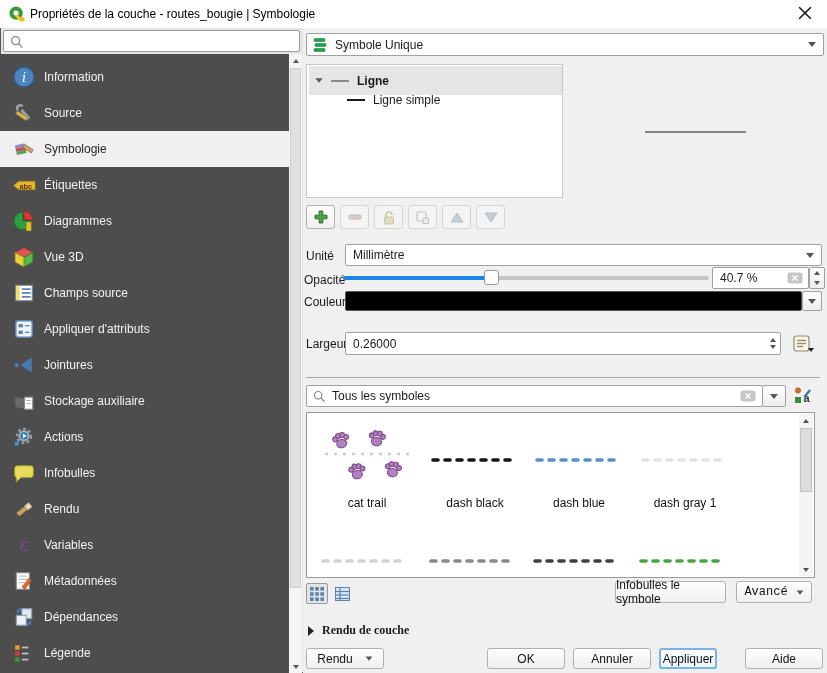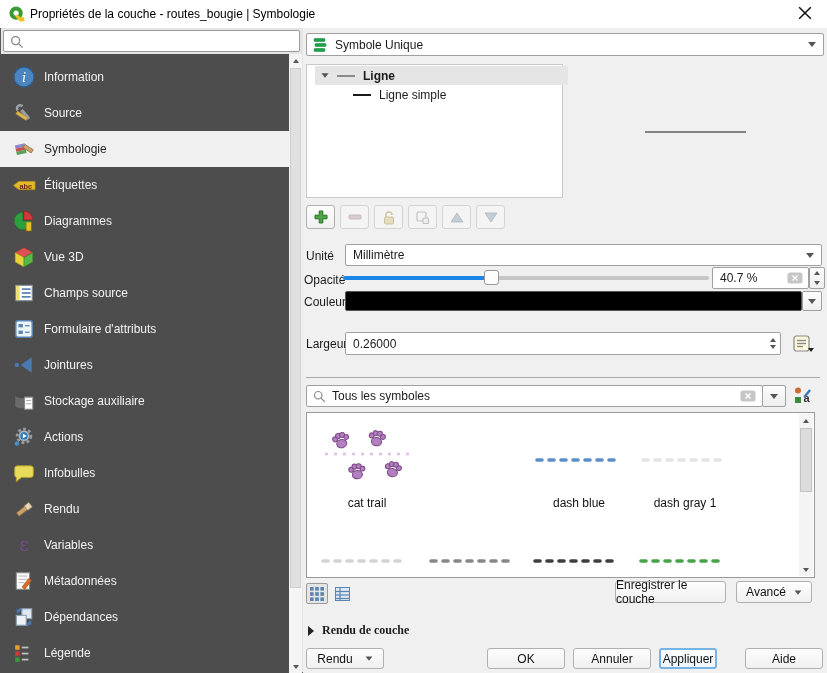--- a/index.html
+++ b/index.html
@@ -25,21 +25,21 @@
   .combo{position:absolute;background:#fff;border:1px solid #a0a0a0;border-radius:2px;box-sizing:border-box;display:flex;align-items:center;}
   .tri-d{width:0;height:0;border-left:4px solid transparent;border-right:4px solid transparent;border-top:5px solid #555;}
   .tri-u{width:0;height:0;border-left:3px solid transparent;border-right:3px solid transparent;border-bottom:4px solid #555;}
   .tri-dn{width:0;height:0;border-left:3px solid transparent;border-right:3px solid transparent;border-top:4px solid #555;}
   .tri-r{width:0;height:0;border-top:5px solid transparent;border-bottom:5px solid transparent;border-left:6px solid #222;}
   .btn{position:absolute;background:linear-gradient(#fdfdfd,#f0f0f0);border:1px solid #b0b0b0;border-radius:3px;
     box-sizing:border-box;display:flex;align-items:center;justify-content:center;cursor:pointer;}
   .btn.dis{background:#f4f4f4;border-color:#d4d4d4;cursor:default;}
   .lbl{position:absolute;white-space:nowrap;}
   #tree{left:3px;top:36px;width:257px;height:134px;background:#fff;border:1px solid #c9c9c9;box-sizing:border-box;}
-  .trow{position:absolute;left:8px;width:253px;height:19px;display:flex;align-items:center;}
+  .trow{position:absolute;left:2px;width:253px;height:29px;display:flex;align-items:center;}
   .tline{height:2px;background:#8a8a8a;width:18px;}
   #prevline{left:342px;top:103px;width:101px;height:2px;background:#5f5f5f;opacity:.75;}
   
   #slider{left:40px;top:241px;width:366px;height:17px;}
   #slider .track{position:absolute;left:0;top:7px;width:100%;height:4px;background:#c6c6c6;border-radius:2px;}
   #slider .fill{position:absolute;left:0;top:7px;width:40.7%;height:4px;background:#1c85e8;border-radius:2px;}
   #slider .handle{position:absolute;left:141px;top:1px;width:15px;height:15px;background:#fdfdfd;border:1px solid #999;border-radius:3px;box-sizing:border-box;}
   .spinner{position:absolute;width:16px;background:linear-gradient(#fdfdfd,#eee);border:1px solid #a0a0a0;border-radius:2px;box-sizing:border-box;
     display:flex;flex-direction:column;align-items:center;justify-content:space-around;}
   .clear-ic{display:inline-flex;}
@@ -178,21 +178,21 @@
     <div class="sb-item" style="top:257px;">
       <span class="sbi">
         <svg width="22" height="22" viewBox="0 0 20 20">
           <rect x="2.5" y="2.5" width="15" height="15" rx="2" fill="#eef4fa" stroke="#5b84b1" stroke-width="1.4"></rect>
           <rect x="5" y="5.5" width="4" height="3" fill="#5b84b1"></rect>
             <line x1="11" y1="7" x2="15" y2="7" stroke="#5b84b1" stroke-width="1.2"></line>
           <rect x="5" y="11.5" width="4" height="3" fill="#5b84b1"></rect>
             <line x1="11" y1="13" x2="15" y2="13" stroke="#5b84b1" stroke-width="1.2"></line>
         </svg>
       </span>
-      <span class="sbl">Formulaire d'attributs</span>
+      <span class="sbl">Appliquer d'attributs</span>
     </div>
 
     <div class="sb-item" style="top:293px;">
       <span class="sbi">
         <svg width="22" height="22" viewBox="0 0 20 20">
             <circle cx="3.5" cy="10" r="2" fill="#4a7ab0"></circle>
             <path d="M17 3 L17 17 L7 10 Z" fill="#4a7ab0"></path>
           </svg>
       </span>
       <span class="sbl">Jointures</span>
@@ -469,20 +469,26 @@
           <g stroke="#7d4a87" stroke-width="0.9" fill="#b27fc0">
             <use href="#paw" transform="translate(20,13) rotate(-12) scale(1.15)"></use>
             <use href="#paw" transform="translate(56,11) rotate(8) scale(1.15)"></use>
             <use href="#paw" transform="translate(36,44) rotate(-6) scale(1.15)"></use>
             <use href="#paw" transform="translate(72,42) rotate(10) scale(1.15)"></use>
           </g>
         </svg>
         <div class="nm">cat trail</div>
       </div>
 
+      <div class="sym" style="left:116px;top:12px;">
+        <svg width="92" height="62" viewBox="0 0 92 62">
+          <line x1="4" y1="35" x2="88" y2="35" stroke-width="3.6" stroke-dasharray="5 7" stroke-linecap="round" stroke="#161616"></line>
+        </svg>
+        <div class="nm">dash black</div>
+      </div>
 
       <div class="sym" style="left:220px;top:12px;">
         <svg width="92" height="62" viewBox="0 0 92 62">
           <line x1="4" y1="35" x2="88" y2="35" stroke-width="3.6" stroke-dasharray="5 7" stroke-linecap="round" stroke="#5c8fc9"></line>
         </svg>
         <div class="nm">dash blue</div>
       </div>
 
       <div class="sym" style="left:326px;top:12px;">
         <svg width="92" height="62" viewBox="0 0 92 62">
@@ -535,23 +541,23 @@
         <rect x="0.5" y="0.5" width="14" height="13" fill="#dce8f4" stroke="#5b84b1"></rect>
         <g stroke="#5b84b1" stroke-width="1.2">
             <line x1="1" y1="4.5" x2="14" y2="4.5"></line>
             <line x1="1" y1="8" x2="14" y2="8"></line>
             <line x1="1" y1="11.5" x2="14" y2="11.5"></line>
             <line x1="5" y1="1" x2="5" y2="13"></line>
           </g>
       </svg>
     </div>
     <div class="btn" style="left:312px;top:553px;width:111px;height:22px;">
-      <span class="footbtn">Enregistrer le couche</span>
-    </div>
-    <div class="btn" style="left:433px;top:553px;width:76px;height:22px;">
+      <span class="footbtn">Infobulles le symbole</span>
+    </div>
+    <div class="btn" style="left:433px;top:553px;width:76px;height:22px;font-family:Liberation Mono, monospace;">
       <span class="footbtn">Avancé</span>
       <span class="tri-d" style="margin-left:8px;transform:scale(.85);"></span>
     </div>
 
     <div class="abs" style="left:5px;top:595px;display:flex;align-items:center;cursor:pointer;font-family:Liberation Serif, serif;">
       <span class="tri-r"></span>
       <span class="bold" style="margin-left:8px;">Rendu de couche</span>
     </div>
 
     <div class="btn" style="left:3px;top:620px;width:78px;height:21px;">

